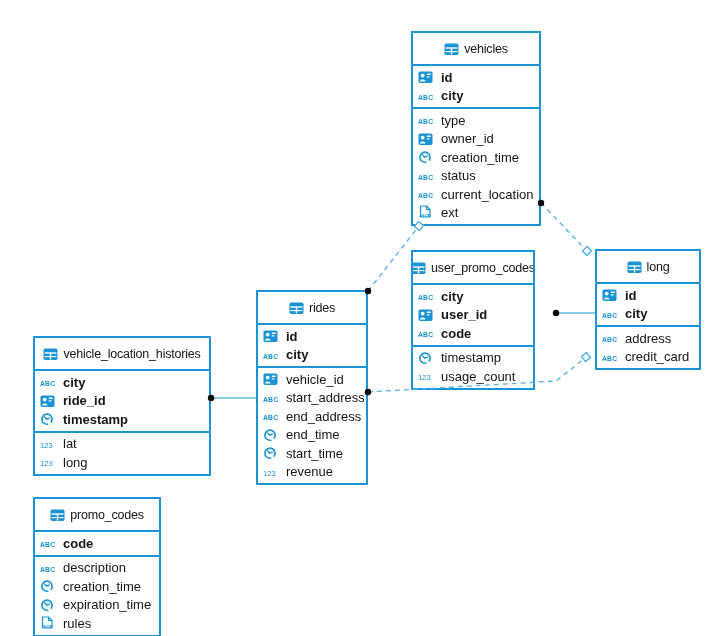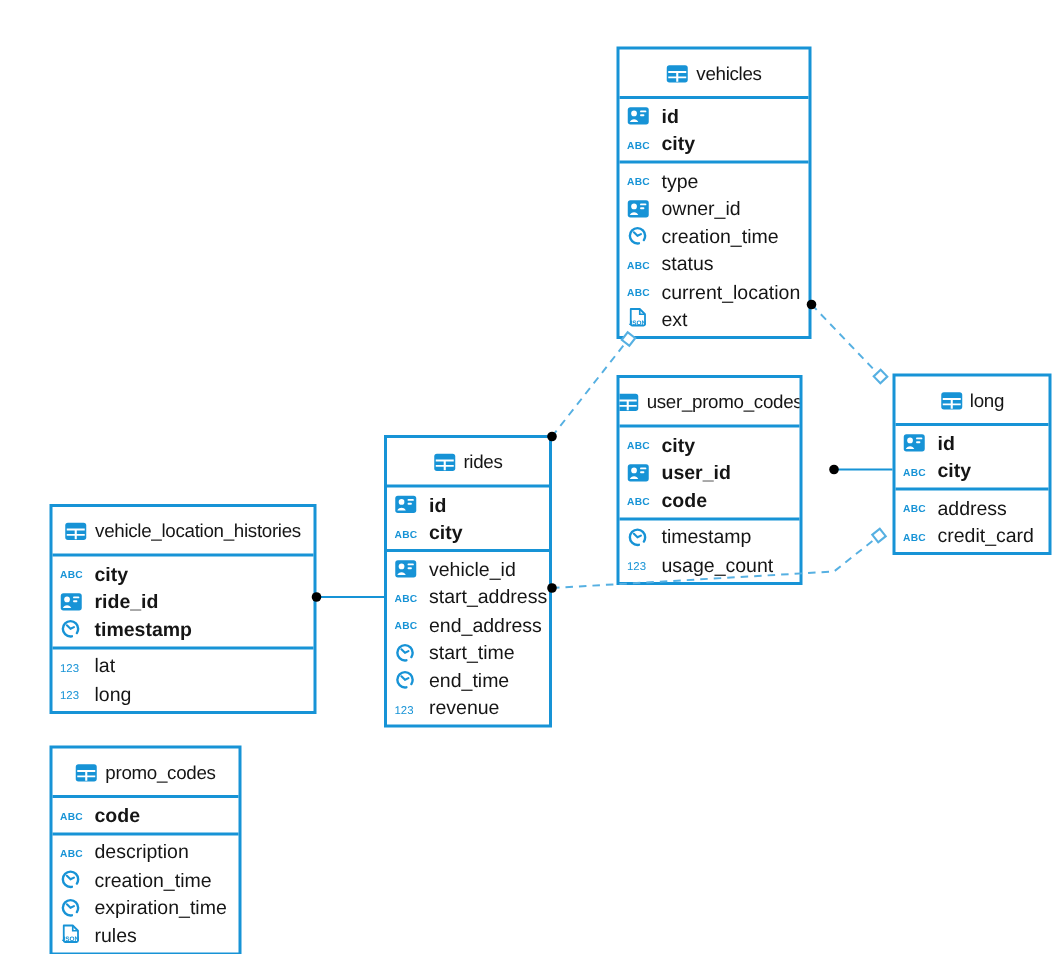--- a/index.html
+++ b/index.html
@@ -296,30 +296,30 @@
           </span>
           <span>end_address</span>
         </div>
         <div class="erd-row">
           <span class="cell-icon">
             <svg width="14" height="14" viewBox="0 0 14 14">
               <circle cx="7" cy="7.2" r="5.1" fill="none" stroke="#1793d6" stroke-width="1.6" stroke-dasharray="25 4" stroke-dashoffset="-7" stroke-linecap="round"></circle>
               <path d="M7 7.2 L4.6 4.9 M7 7.2 L9.3 6.1" stroke="#1793d6" stroke-width="1.4" stroke-linecap="round"></path>
             </svg>
           </span>
+          <span>end_time</span>
+        </div>
+        <div class="erd-row">
+          <span class="cell-icon">
+            <svg width="14" height="14" viewBox="0 0 14 14">
+              <circle cx="7" cy="7.2" r="5.1" fill="none" stroke="#1793d6" stroke-width="1.6" stroke-dasharray="25 4" stroke-dashoffset="-7" stroke-linecap="round"></circle>
+              <path d="M7 7.2 L4.6 4.9 M7 7.2 L9.3 6.1" stroke="#1793d6" stroke-width="1.4" stroke-linecap="round"></path>
+            </svg>
+          </span>
           <span>start_time</span>
-        </div>
-        <div class="erd-row">
-          <span class="cell-icon">
-            <svg width="14" height="14" viewBox="0 0 14 14">
-              <circle cx="7" cy="7.2" r="5.1" fill="none" stroke="#1793d6" stroke-width="1.6" stroke-dasharray="25 4" stroke-dashoffset="-7" stroke-linecap="round"></circle>
-              <path d="M7 7.2 L4.6 4.9 M7 7.2 L9.3 6.1" stroke="#1793d6" stroke-width="1.4" stroke-linecap="round"></path>
-            </svg>
-          </span>
-          <span>end_time</span>
         </div>
         <div class="erd-row">
           <span class="cell-icon">
             <svg width="16" height="12" viewBox="0 0 16 12">
               <text x="0" y="9.8" font-size="7.6" fill="#1793d6" font-family="Liberation Sans,sans-serif">123</text>
             </svg>
           </span>
           <span>revenue</span>
         </div>
       </div>

